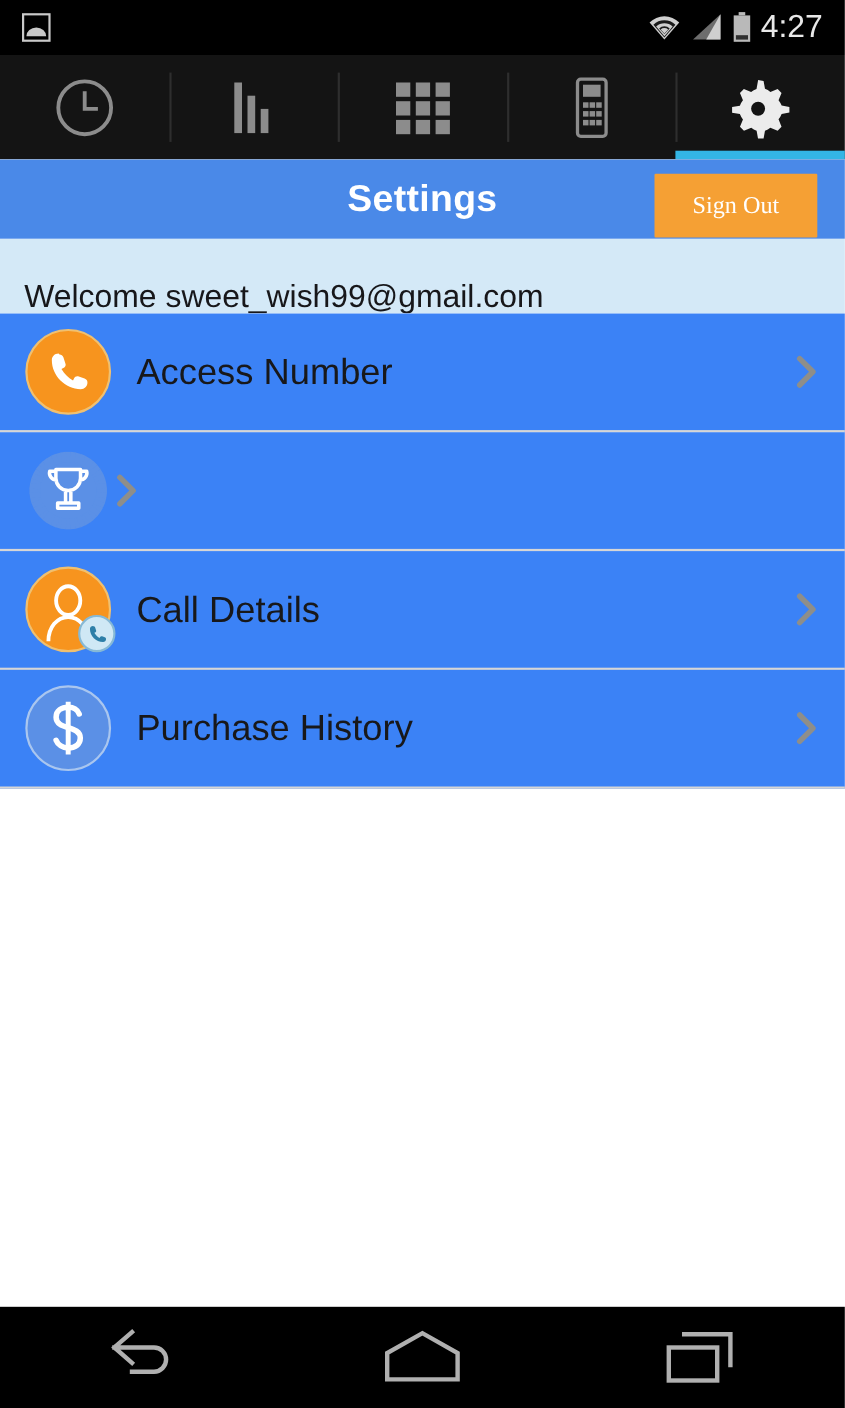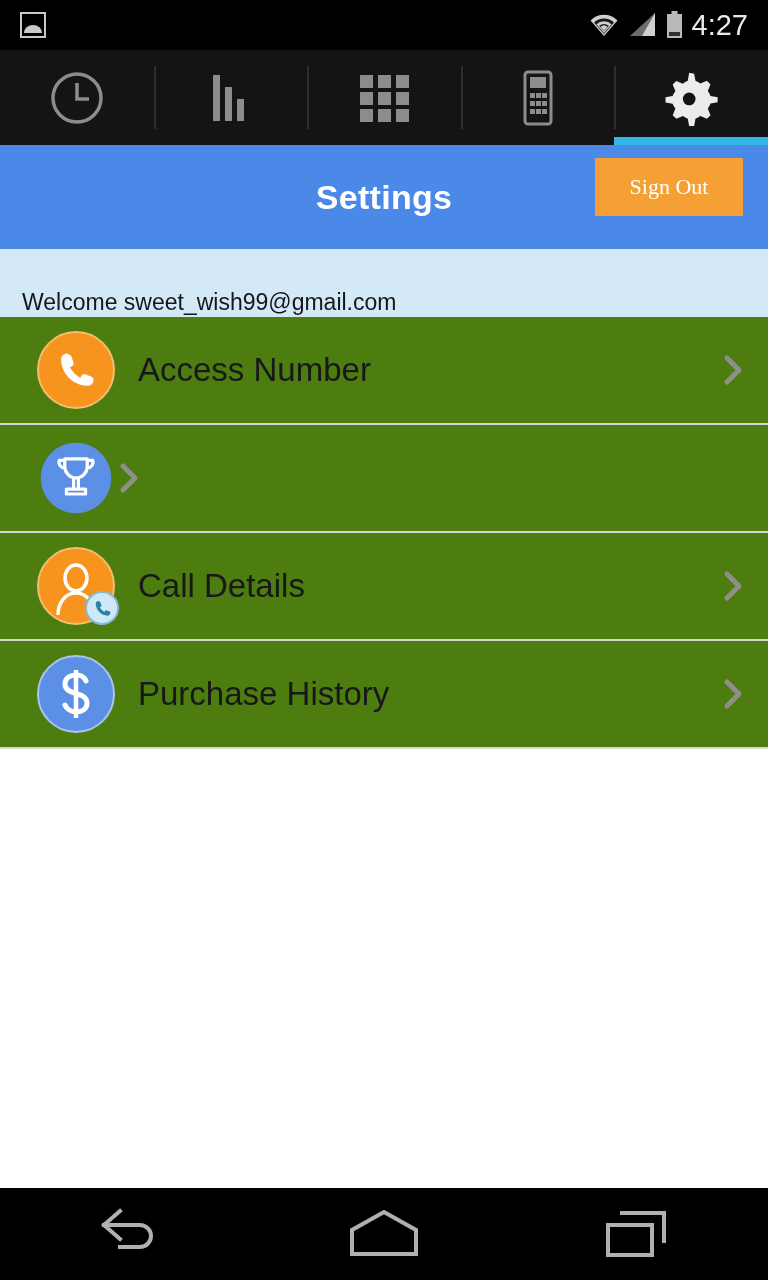--- a/index.html
+++ b/index.html
@@ -61,21 +61,21 @@
   }
   .tab.active::after {
     content:"";
     position:absolute; left:0; right:0; bottom:0;
     height:8px; background:#33b5e5;
   }
   .tab-ico { display:block; }
 
   
   #app-header {
-    height:104px; width:100%;
+    height:72px; width:100%;
     background:#4a89e8;
     display:flex; align-items:center; justify-content:center;
     position:relative;
   }
   #page-title {
     color:#ffffff; font-size:34px; font-weight:bold;
     letter-spacing:0.3px;
   }
   #sign-out-button {
     position:absolute; right:25px; top:13px;
@@ -89,33 +89,33 @@
   }
 
   
   #welcome-banner {
     height:68px; width:100%;
     background:#d4e9f7;
     display:flex; align-items:center;
     padding-left:22px;
   }
   #welcome-text {
-    color:#17171a; font-size:23px;
+    color:#17171a; font-size:29px;
     white-space:nowrap;
     margin-top:38px;
   }
 
   
   #settings-list { width:100%; background:#ffffff; }
   .list-row {
     height:108px; width:100%;
     display:flex; align-items:center;
     border-bottom:2px solid #d6d6d6;
-    padding-left:36px; padding-right:22px;
-    background:#4d7c0f;
+    padding-left:22px; padding-right:22px;
+    background:#3b82f6;
     cursor:pointer;
     position:relative;
   }
   .row-icon {
     width:80px; height:80px;
     flex:0 0 80px;
     position:relative;
     display:flex; align-items:center; justify-content:center;
   }
   .row-label {

